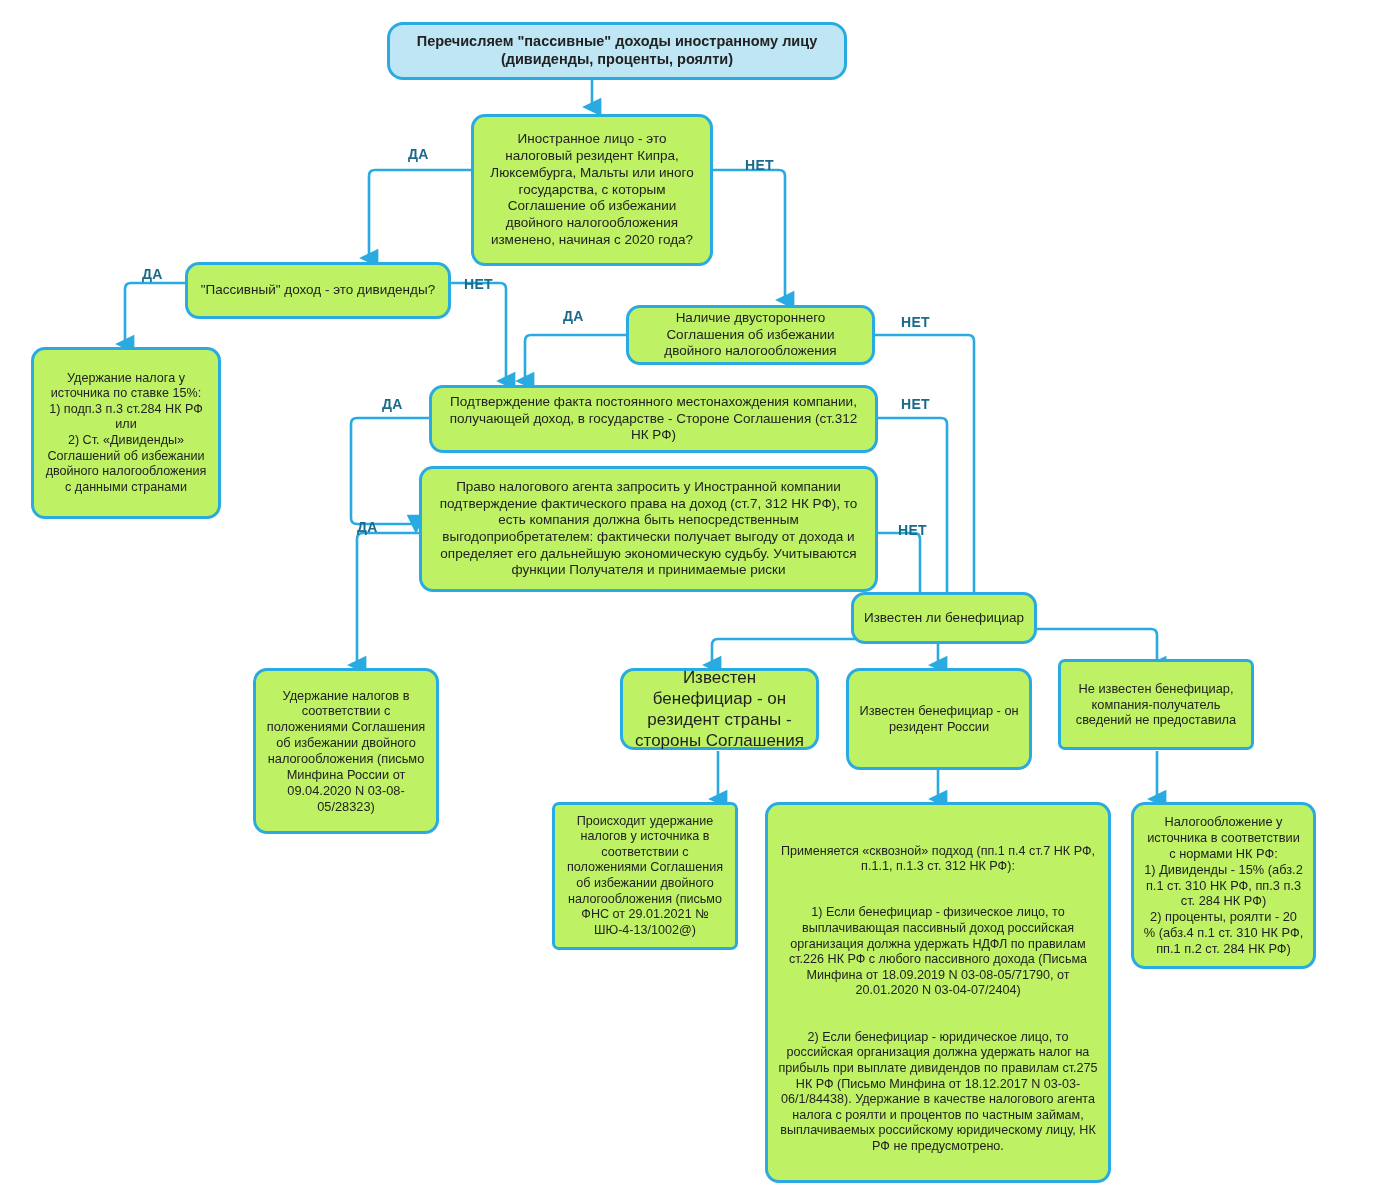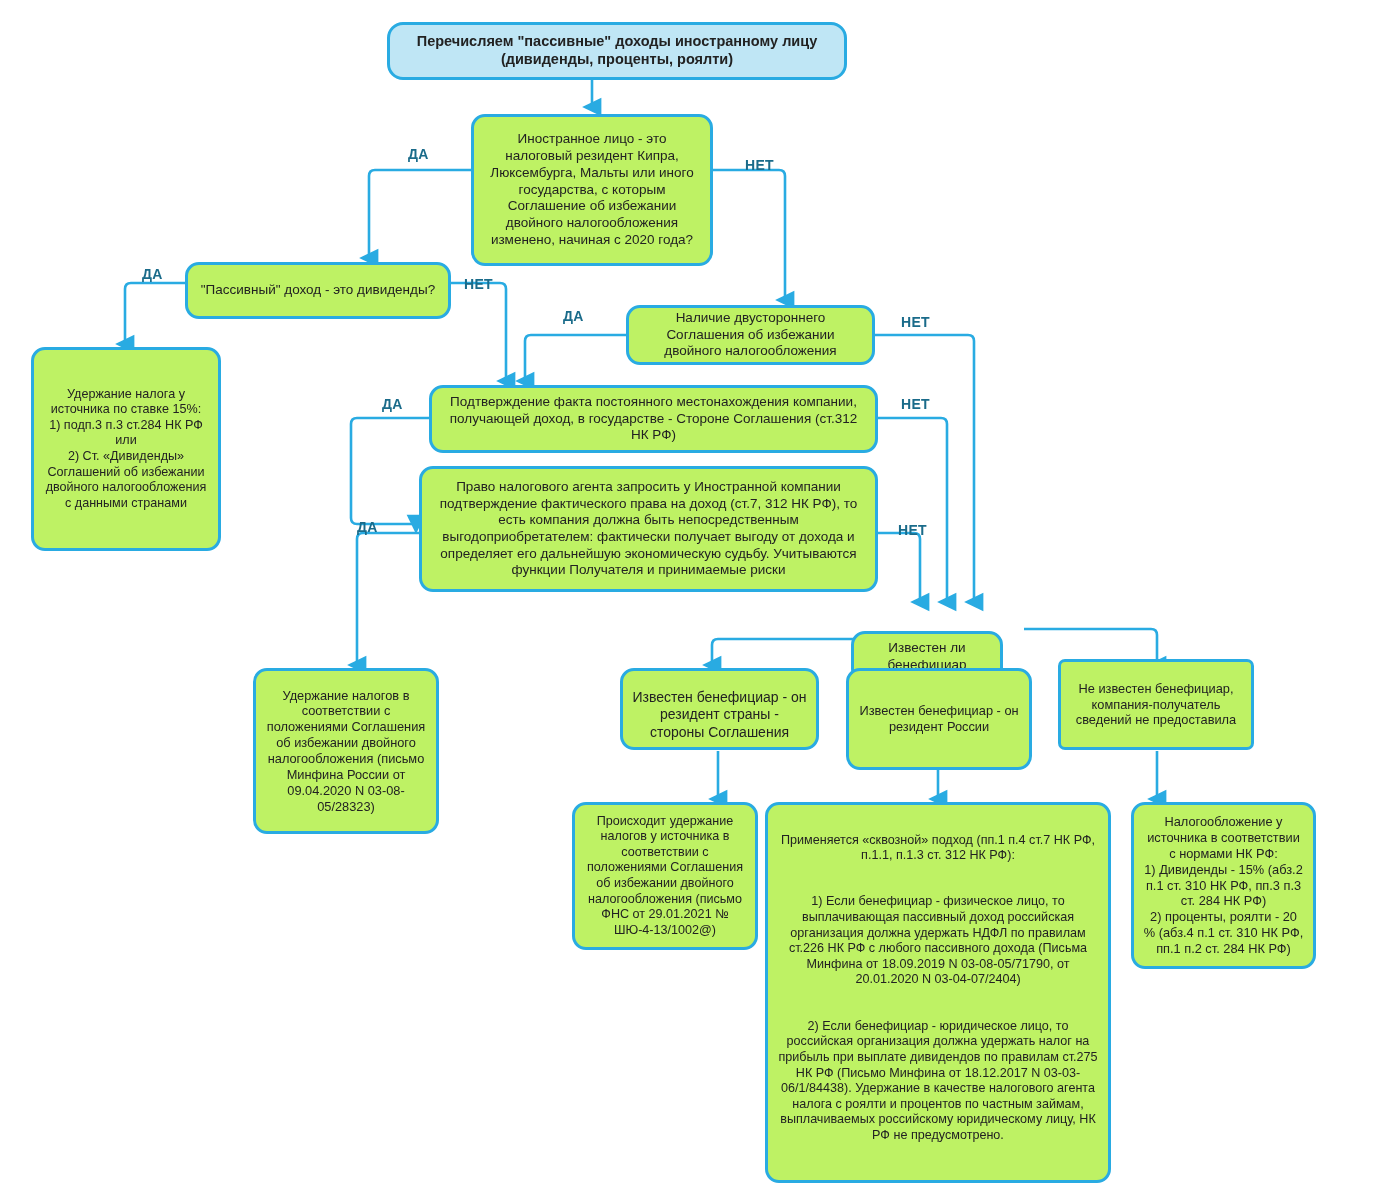--- a/index.html
+++ b/index.html
@@ -114,21 +114,21 @@
   </div>
   <div class="edge-label" style="left:408px; top:146px;">ДА</div>
   <div class="edge-label" style="left:745px; top:157px;">НЕТ</div>
 
   <div class="node" style="left:185px; top:262px; width:266px; height:57px;">
     <span class="txt">"Пассивный" доход - это дивиденды?</span>
   </div>
   <div class="edge-label" style="left:142px; top:266px;">ДА</div>
   <div class="edge-label" style="left:464px; top:276px;">НЕТ</div>
 
-  <div class="node" style="left:31px; top:347px; width:190px; height:204px; font-size:12.6px;">
+  <div class="node" style="left:31px; top:347px; width:190px; height:172px; font-size:12.6px;">
     <span class="txt">Удержание налога у источника по ставке 15%:
 1) подп.3 п.3 ст.284 НК РФ
 или
 2)  Ст. «Дивиденды» Соглашений об избежании двойного налогообложения с данными странами</span>
   </div>
 
   <div class="node" style="left:626px; top:305px; width:249px; height:60px;">
     <span class="txt">Наличие двустороннего Соглашения об избежании двойного налогообложения</span>
   </div>
   <div class="edge-label" style="left:563px; top:308px;">ДА</div>
@@ -143,39 +143,39 @@
   <div class="node" style="left:419px; top:466px; width:459px; height:126px;justify-content:center;">
     <span class="txt">Право налогового агента запросить у Иностранной компании подтверждение фактического права на доход (ст.7, 312 НК РФ), то есть компания должна быть непосредственным выгодоприобретателем: фактически получает выгоду от дохода и определяет его дальнейшую экономическую судьбу. Учитываются функции Получателя и принимаемые риски</span>
   </div>
   <div class="edge-label" style="left:357px; top:519px;">ДА</div>
   <div class="edge-label" style="left:898px; top:522px;">НЕТ</div>
 
   <div class="node" style="left:253px; top:668px; width:186px; height:166px; font-size:12.8px;">
     <span class="txt">Удержание налогов в соответствии с положениями Соглашения об избежании двойного налогообложения (письмо Минфина России от 09.04.2020 N 03-08-05/28323)</span>
   </div>
 
-  <div class="node" style="left:851px; top:631px; width:152px; height:52px;">
+  <div class="node" style="left:851px; top:592px; width:186px; height:52px;">
     <span class="txt">Известен ли бенефициар</span>
   </div>
 
-  <div class="node" style="left:620px; top:668px; width:199px; height:82px; font-size:14px;align-items:flex-end;">
+  <div class="node" style="left:620px; top:668px; width:199px; height:82px; font-size:17px;">
     <span class="txt">Известен бенефициар - он резидент страны - стороны Соглашения</span>
   </div>
   <div class="node" style="left:846px; top:668px; width:186px; height:102px; font-size:12.8px;">
     <span class="txt">Известен бенефициар - он резидент России</span>
   </div>
   <div class="node" style="left:1058px; top:659px; width:196px; height:91px; font-size:12.8px;border-radius:7px;">
     <span class="txt">Не известен бенефициар, компания-получатель сведений не предоставила</span>
   </div>
 
-  <div class="node" style="left:572px; top:802px; width:186px; height:148px; font-size:12.6px;">
+  <div class="node" style="left:552px; top:802px; width:186px; height:148px; font-size:12.6px;border-radius:7px;">
     <span class="txt">Происходит удержание налогов у источника в соответствии с положениями Соглашения об избежании двойного налогообложения (письмо ФНС от 29.01.2021 № ШЮ-4-13/1002@)</span>
   </div>
 
-  <div class="node" style="left:765px; top:802px; width:346px; height:381px; font-size:12.6px; align-items:flex-start; padding-top:12px;">
+  <div class="node" style="left:765px; top:802px; width:346px; height:381px; font-size:12.6px; align-items:flex-start; padding-top:23px;">
     <span class="txt" style="display:block;">
       <span style="display:block;">Применяется «сквозной» подход (пп.1 п.4 ст.7 НК РФ, п.1.1, п.1.3 ст. 312 НК РФ):</span>
       <span style="display:block; margin-top:15px;">1) Если бенефициар - физическое лицо, то выплачивающая пассивный доход российская организация должна удержать НДФЛ по правилам ст.226 НК РФ с любого пассивного дохода (Письма Минфина от 18.09.2019 N 03-08-05/71790, от 20.01.2020 N 03-04-07/2404)</span>
       <span style="display:block; margin-top:15px;">2) Если бенефициар - юридическое лицо, то российская организация должна удержать налог на прибыль при выплате дивидендов по правилам ст.275 НК РФ (Письмо Минфина от 18.12.2017 N 03-03-06/1/84438). Удержание в качестве налогового агента налога с роялти и процентов по частным займам, выплачиваемых российскому юридическому лицу, НК РФ не предусмотрено.</span>
     </span>
   </div>
 
   <div class="node" style="left:1131px; top:802px; width:185px; height:167px; font-size:12.8px;">
     <span class="txt">Налогообложение у источника в соответствии с нормами НК РФ:
 1) Дивиденды - 15% (абз.2 п.1 ст. 310 НК РФ, пп.3 п.3 ст. 284 НК РФ)

